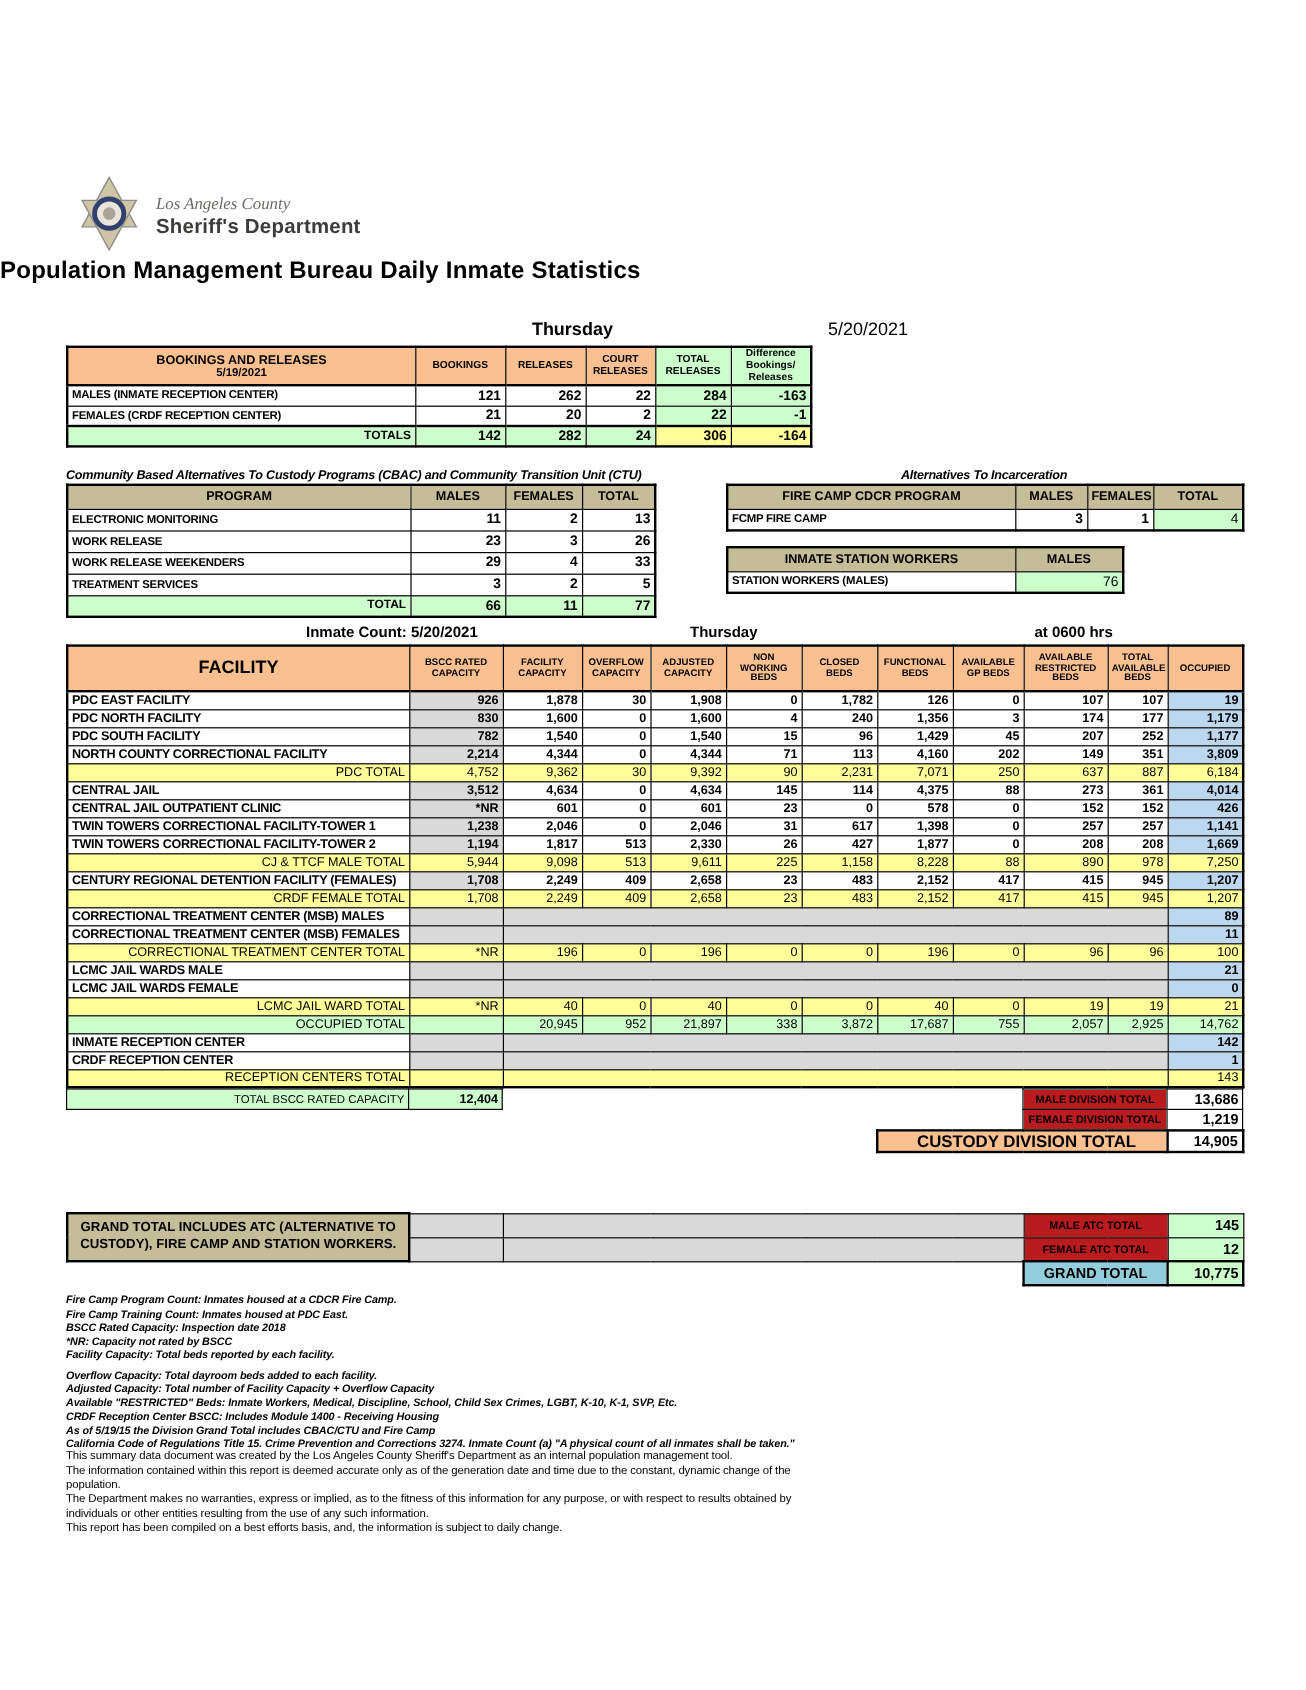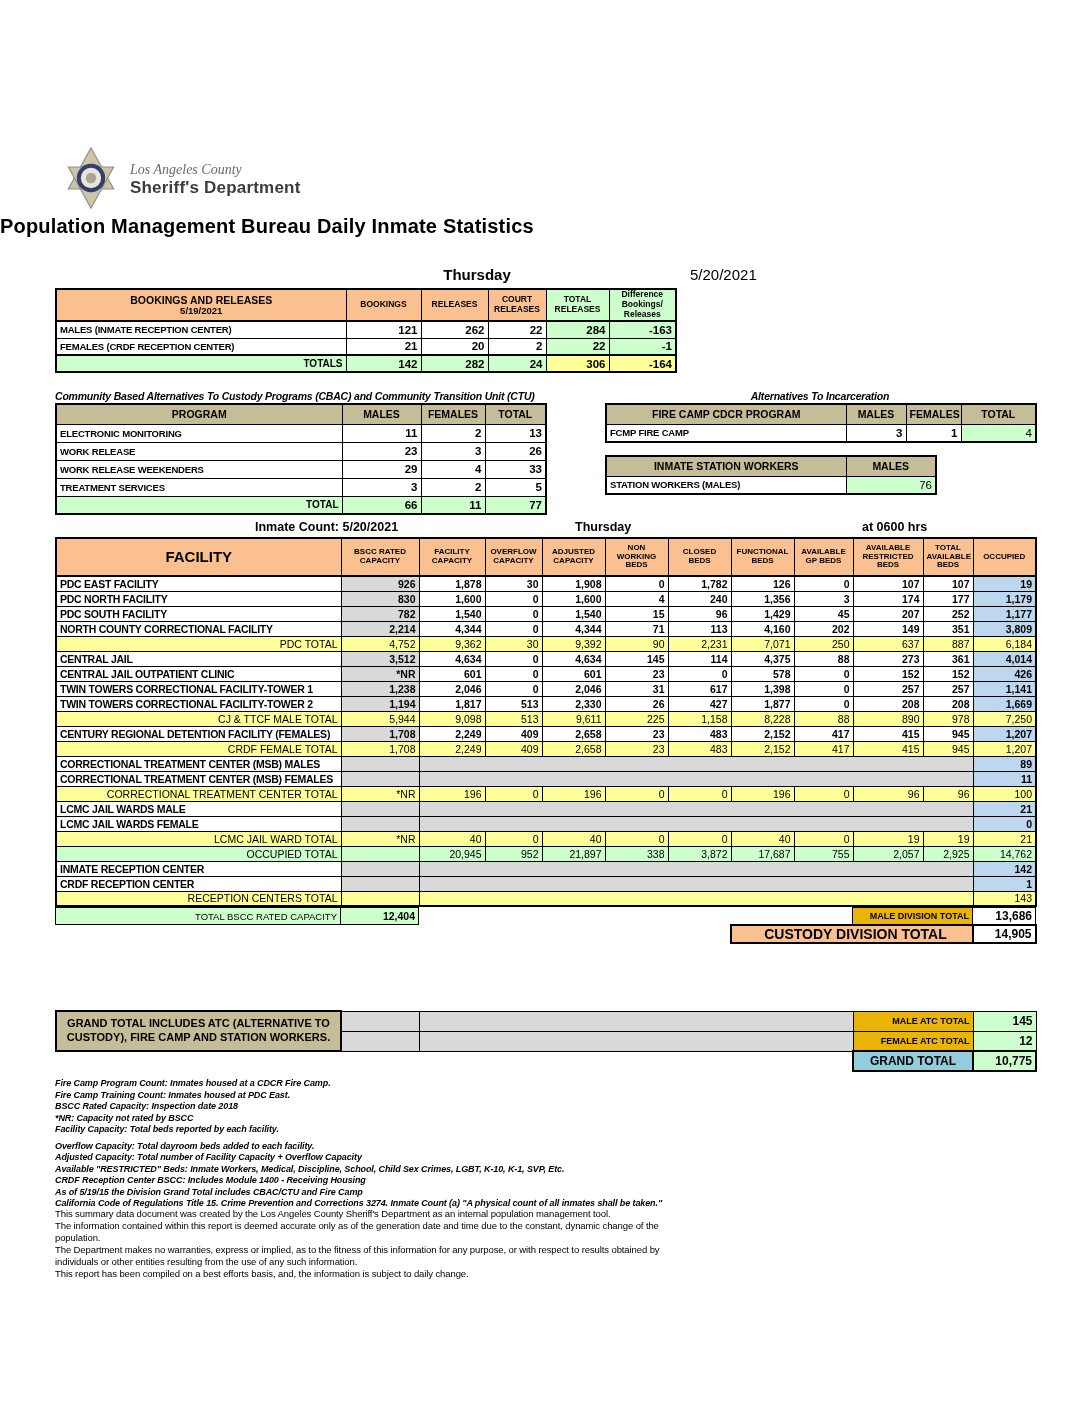--- a/index.html
+++ b/index.html
@@ -63,21 +63,21 @@
   .t-lbl{text-align:right;font-size:9.5px;font-weight:normal;}
   .fnum{text-align:right;font-weight:bold;font-size:10.5px;}
   .total-row td{border-top:1.5px solid #000;border-bottom:1.5px solid #000;}
   .total-row .fnum{font-weight:normal;}
   .nr{font-size:8px;}
   
   .btable{width:980px;}
   .btable td{height:17px;}
   .bord{border:1.5px solid #000;}
   .blank{border:none;background:#fff;}
-  .divlbl{background:#eab308;font-size:9px;font-weight:bold;text-align:right;border:1.5px solid #000;}
+  .divlbl{background:#b91c1c;font-size:9px;font-weight:bold;text-align:center;border:1.5px solid #000;}
   .divval{font-weight:bold;font-size:12px;text-align:right;border:1.5px solid #000;}
   .corange{background:#FAC090;font-weight:bold;font-size:14px;text-align:center;border:2px solid #000;height:20px;padding-left:11px;}
   
   .atc{left:55px;top:1010px;}
   .atc td{height:20px;}
   .atc .note{background:#C4BD97;border:2px solid #000;font-weight:bold;font-size:11px;text-align:center;white-space:normal;line-height:1.25;}
   .gblue{background:#92CDDC;font-weight:bold;font-size:12px;text-align:center;border:2px solid #000;margin-top:32px;}
   .gval{background:#CCFFCC;font-weight:bold;font-size:12px;text-align:right;border:2px solid #000;}
   
   .fnotes{left:55px;top:1078px;font-style:italic;font-weight:bold;font-size:9px;line-height:11.5px;letter-spacing:-.1px;}
@@ -568,20 +568,25 @@
       </colgroup>
     <tbody>
         <tr>
       <td class="t-lbl green bord">TOTAL BSCC RATED CAPACITY</td>
       <td class="fnum green bord">12,404</td>
       <td class="blank" colspan="7"></td>
       <td class="divlbl" colspan="2">MALE DIVISION TOTAL</td>
       <td class="divval">13,686</td>
     </tr>
     <tr>
+      <td class="blank" colspan="9"></td>
+      <td class="divlbl" colspan="2">FEMALE DIVISION TOTAL</td>
+      <td class="divval">1,219</td>
+    </tr>
+    <tr>
       <td class="blank" colspan="7"></td>
       <td class="corange" colspan="4">CUSTODY DIVISION TOTAL</td>
       <td class="divval" style="border-width:2px">14,905</td>
     </tr>
   </tbody>
     </table>
 </div>
 
 <div class="abs atc">
   <table class="btable">

